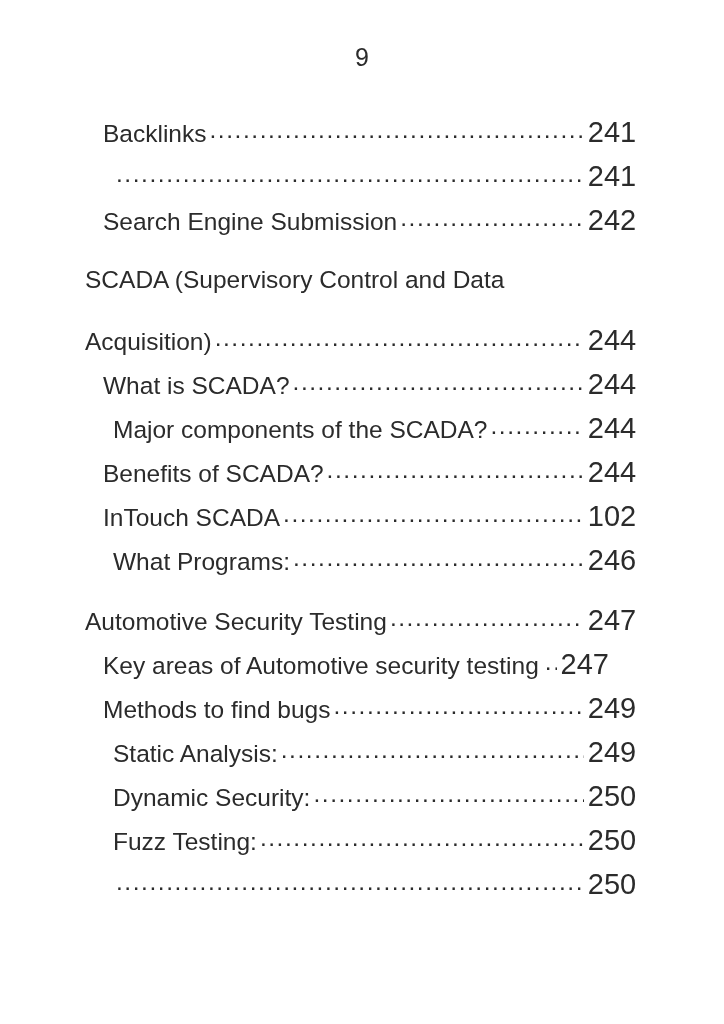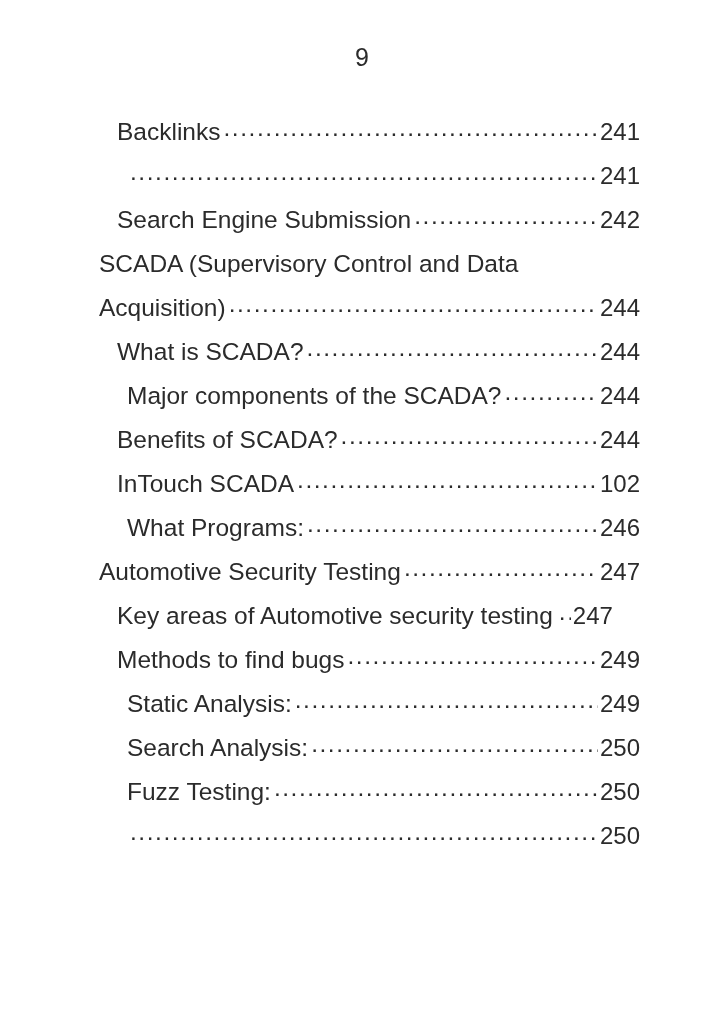--- a/index.html
+++ b/index.html
@@ -35,39 +35,39 @@
     font-size: 25px;
     line-height: 30px;
     color: #2b2b2b;
     letter-spacing: 0.2px;
   }
 
   
   .toc {
     position: absolute;
     top: 110px;
-    left: 99px;
+    left: 85px;
     width: 553px;
   }
 
   .toc-entry {
     display: flex;
     align-items: baseline;
     width: 100%;
     height: 44px;
     font-size: 24.5px;
     line-height: 44px;
     color: #2b2b2b;
     white-space: nowrap;
     overflow: hidden;
     box-sizing: border-box;
   }
 
   
-  .toc-entry.lvl0 { padding-left: 0px; }
+  .toc-entry.lvl0 { padding-left: 0px; margin-top: 16px; }
   .toc-entry.lvl1 { padding-left: 18px; }
   .toc-entry.lvl2 { padding-left: 28px; }
 
   .entry-title {
     flex: 0 0 auto;
     white-space: pre;
   }
 
   
   .leader {
@@ -98,22 +98,22 @@
     margin-right: 2px;
   }
 
   
   .leader.none::before { content: ""; }
   .leader.none { flex: 1 1 auto; }
 
   .page-num {
     flex: 0 0 auto;
     width: 52px;
-    text-align: left;
-    font-size: 24px;
+    text-align: center;
+    font-size: 29px;
     white-space: pre;
   }
   .page-num.blank { visibility: hidden; }
 </style>
 </head>
 <body>
 
 <div class="page">
 
   <div class="page-header">9</div>
@@ -182,21 +182,21 @@
         <span class="entry-title">Methods to find bugs</span>
         <span class="leader"></span>
         <span class="page-num">249</span>
       </div>
       <div class="toc-entry lvl2">
         <span class="entry-title">Static Analysis:</span>
         <span class="leader"></span>
         <span class="page-num">249</span>
       </div>
       <div class="toc-entry lvl2">
-        <span class="entry-title">Search Analysis:</span>
+        <span class="entry-title">Dynamic Security:</span>
         <span class="leader"></span>
         <span class="page-num">250</span>
       </div>
       <div class="toc-entry lvl2">
         <span class="entry-title">Fuzz Testing:</span>
         <span class="leader"></span>
         <span class="page-num">250</span>
       </div>
       <div class="toc-entry lvl2">
         <span class="leader"></span>

